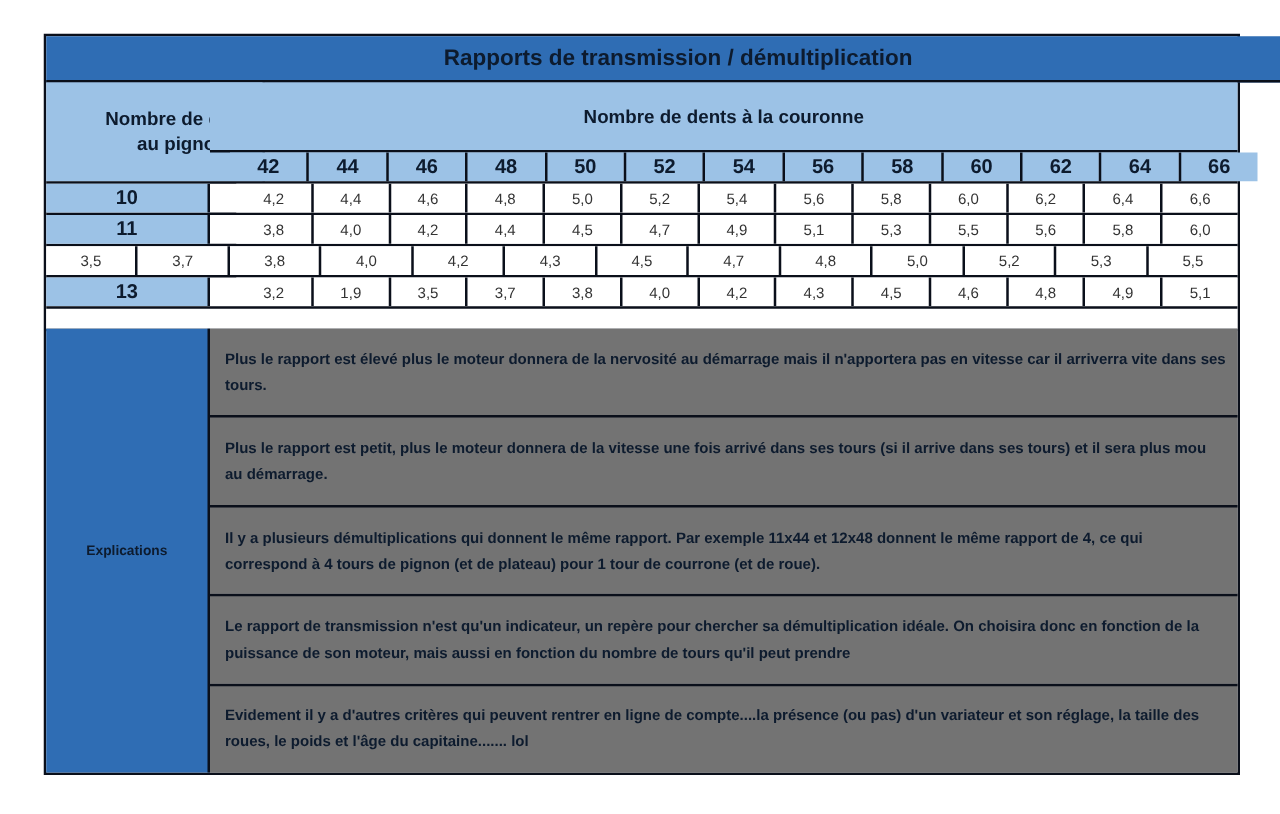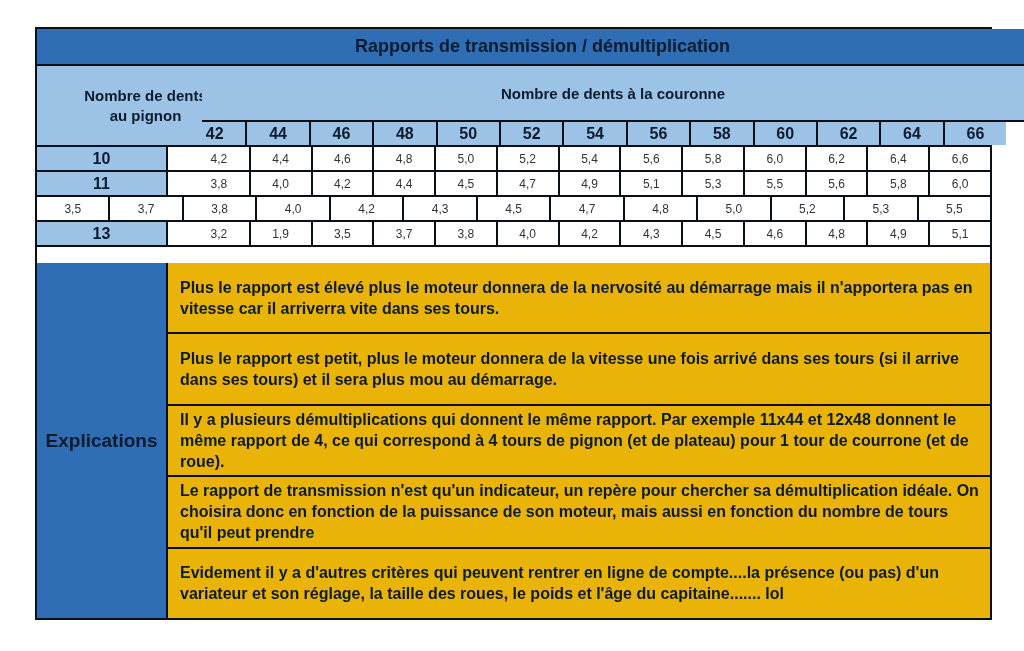--- a/index.html
+++ b/index.html
@@ -11,45 +11,45 @@
            background:#2f6db4; border-bottom:2px solid #0a0f1a;
            display:flex; align-items:center; justify-content:center;
            font-weight:bold; font-size:18px; color:#0d1b2e; }
   .pignon-head { position:absolute; left:0; top:37px; width:129px; height:79px;
            background:#9cc2e6; border-right:2px solid #0a0f1a;
            display:flex; align-items:center; justify-content:center; text-align:center;
            font-weight:bold; font-size:15px; line-height:20px;padding-left:44px; }
   .couronne-head { position:absolute; left:131px; top:37px; width:822px; height:54px;
            background:#9cc2e6; border-bottom:2px solid #0a0f1a;
            display:flex; align-items:center; justify-content:center;
-           font-weight:bold; font-size:15px;margin-left:34px; }
+           font-weight:bold; font-size:15px; }
   .colrow { position:absolute; left:147px; top:93px; width:822px; height:23px; display:flex; }
   .colrow .c { flex:1; background:#9cc2e6; border-left:2px solid #0a0f1a;
            display:flex; align-items:center; justify-content:center;
            font-weight:bold; font-size:16px; }
   .colrow .c:first-child { border-left:none; }
   .rows { position:absolute; left:0; top:116px; width:953px; }
   .row { display:flex; height:23px; border-top:2px solid #0a0f1a;gap:21px; }
   .row .rh { width:129px; background:#9cc2e6; border-right:2px solid #0a0f1a;
            display:flex; align-items:center; justify-content:center;
            font-weight:bold; font-size:16px; }
   .row .cells { flex:1; display:flex; }
   .row .v { flex:1; background:#ffffff; border-left:2px solid #0a0f1a;
            display:flex; align-items:center; justify-content:center; font-size:12px; color:#333; }
   .row .v:first-child { border-left:none; }
   .spacer { position:absolute; left:0; top:216px; width:953px; height:16px;
            background:#ffffff; border-top:2px solid #0a0f1a; border-bottom:2px solid #0a0f1a; }
   .expl { position:absolute; left:0; top:234px; width:953px; height:355px; display:flex; }
   .expl-head { width:129px; background:#2f6db4; border-right:2px solid #0a0f1a;
            display:flex; align-items:center; justify-content:center;
-           font-weight:bold; font-size:19px; color:#0d1b2e; }
+           font-weight:bold; font-size:11px; color:#0d1b2e; }
   .expl-list { flex:1; display:flex; flex-direction:column; }
-  .expl-item { flex:1; background:#eab308; border-top:2px solid #0a0f1a;
+  .expl-item { flex:1; background:#737373; border-top:2px solid #0a0f1a;
            display:flex; align-items:center; padding:0 8px 0 12px;
-           font-weight:bold; font-size:16px; line-height:21px; }
+           font-weight:bold; font-size:12px; line-height:21px; }
   .expl-item:first-child { border-top:none; }
 </style>
 </head>
 <body>
 
 <div class="frame">
   <div class="title">Rapports de transmission / démultiplication</div>
   <div class="pignon-head">Nombre de dents au pignon</div>
   <div class="couronne-head">Nombre de dents à la couronne</div>
   <div class="colrow" id="colrow">

